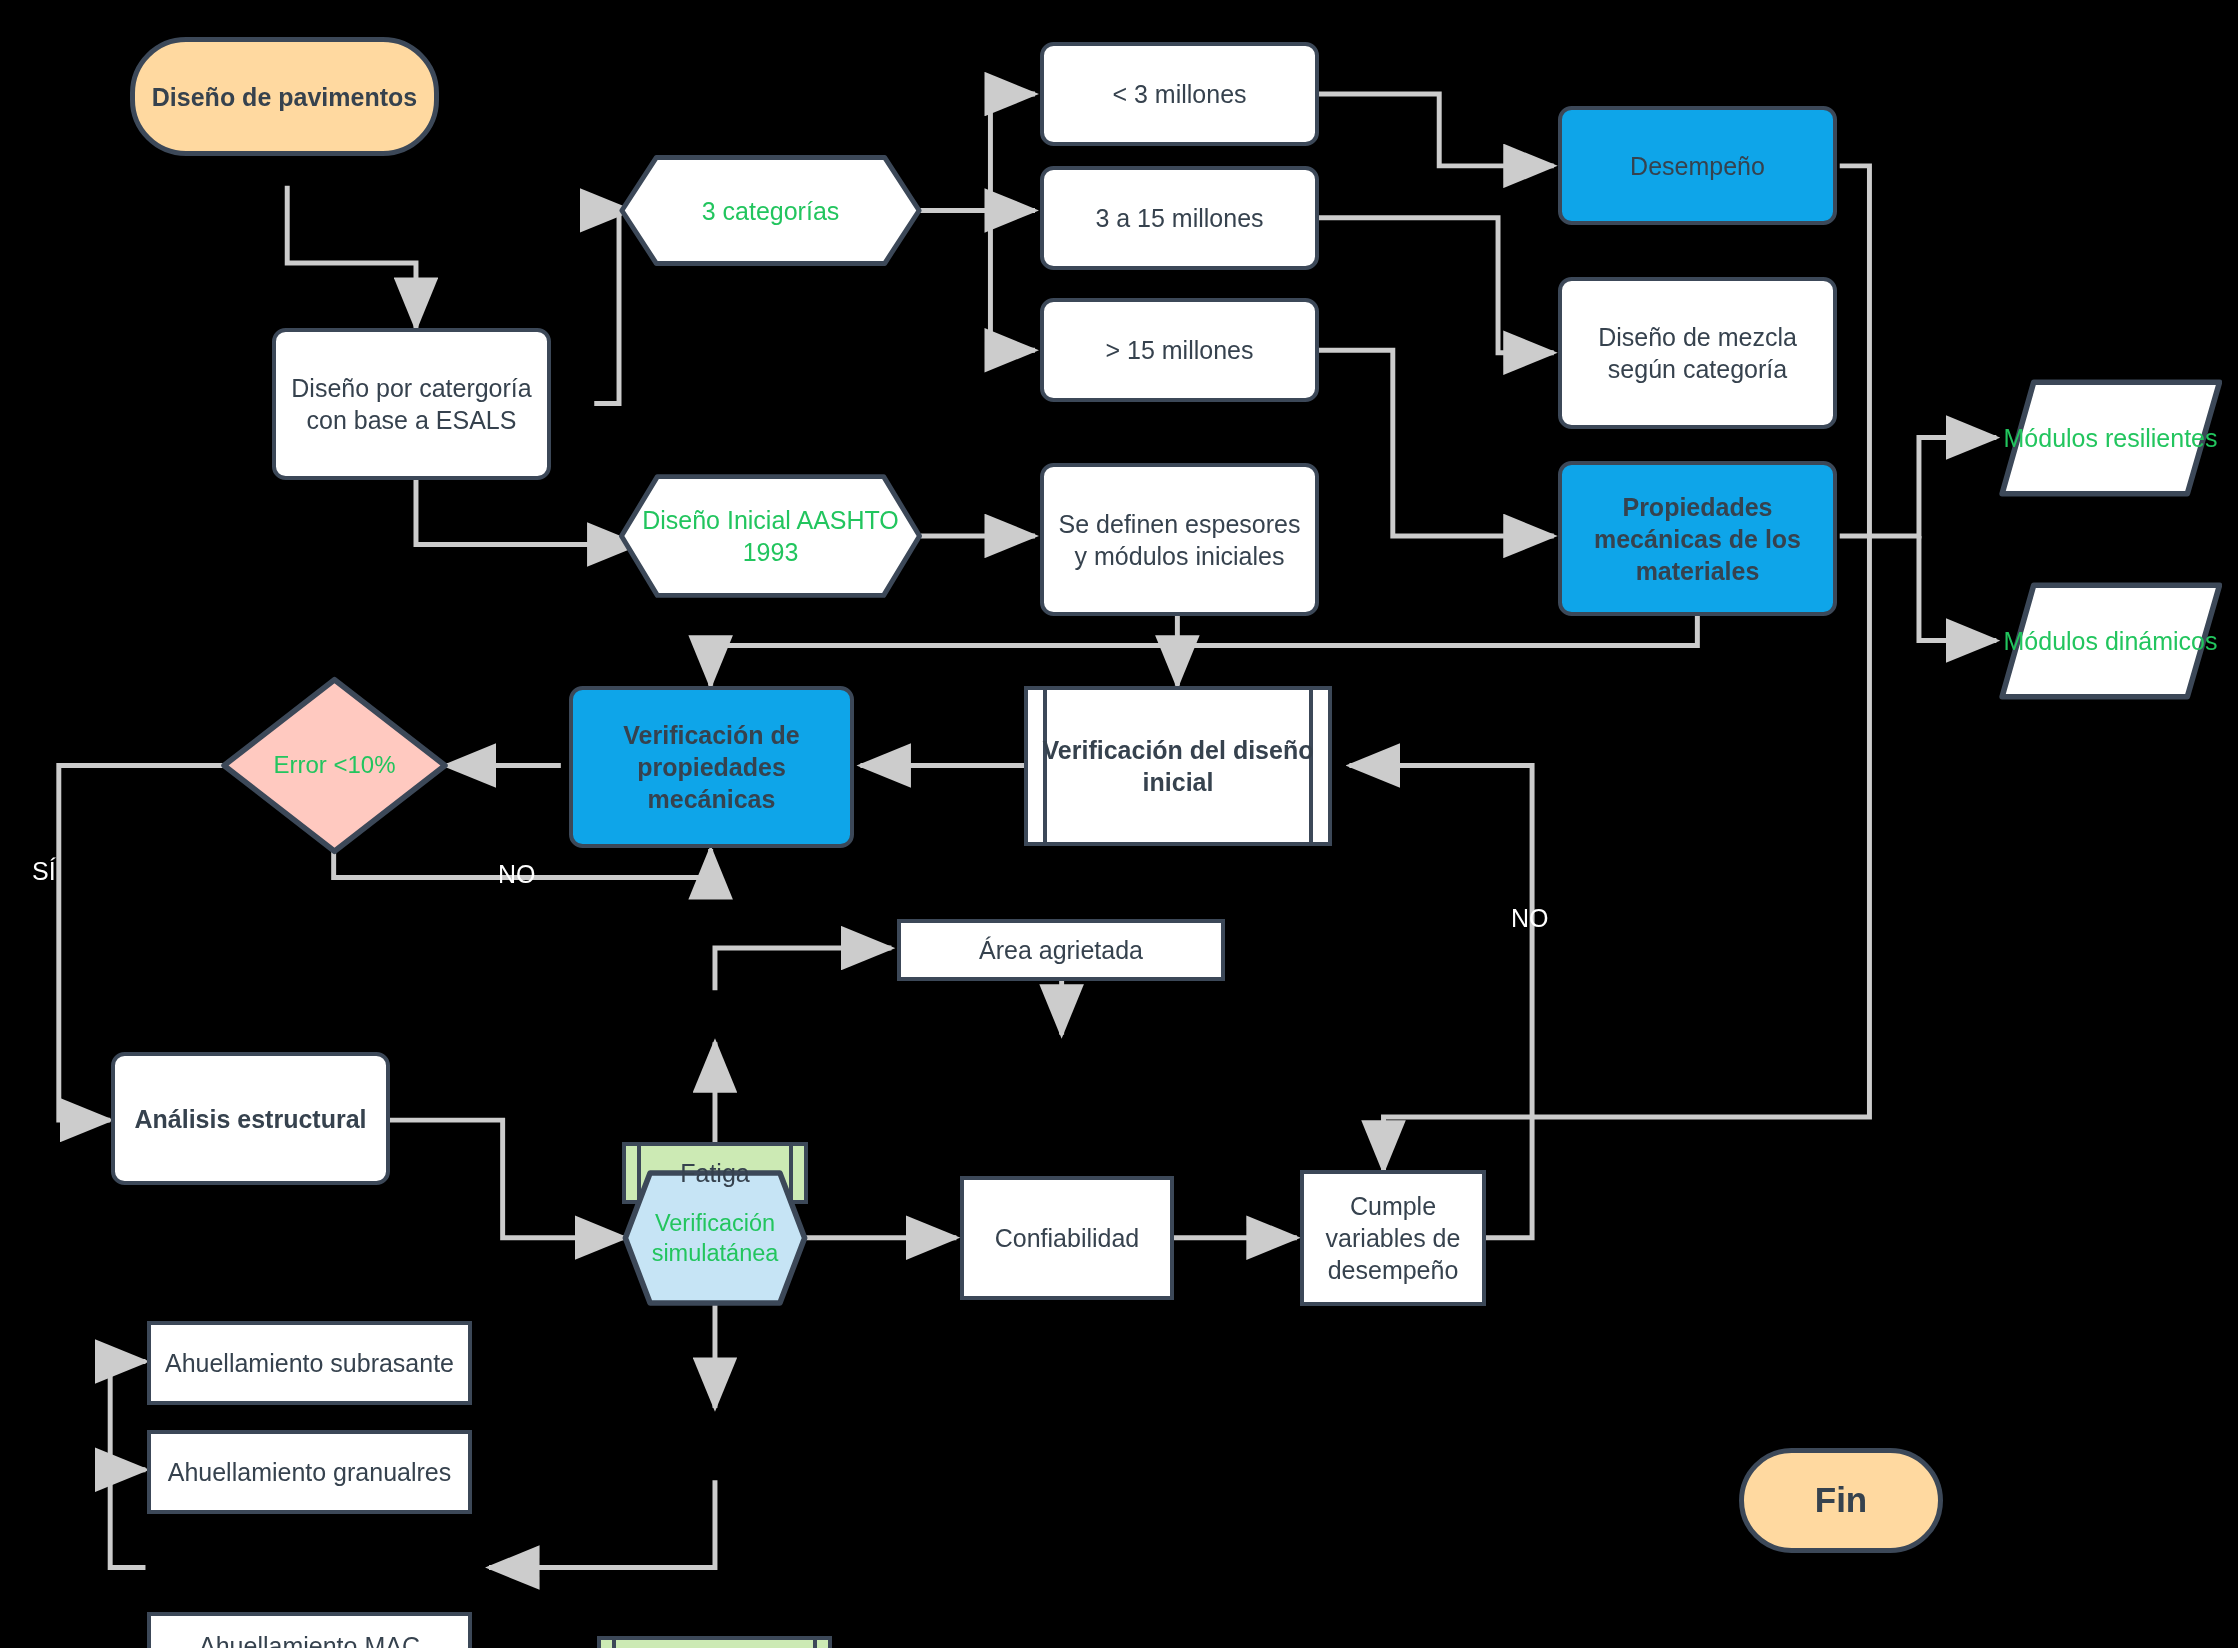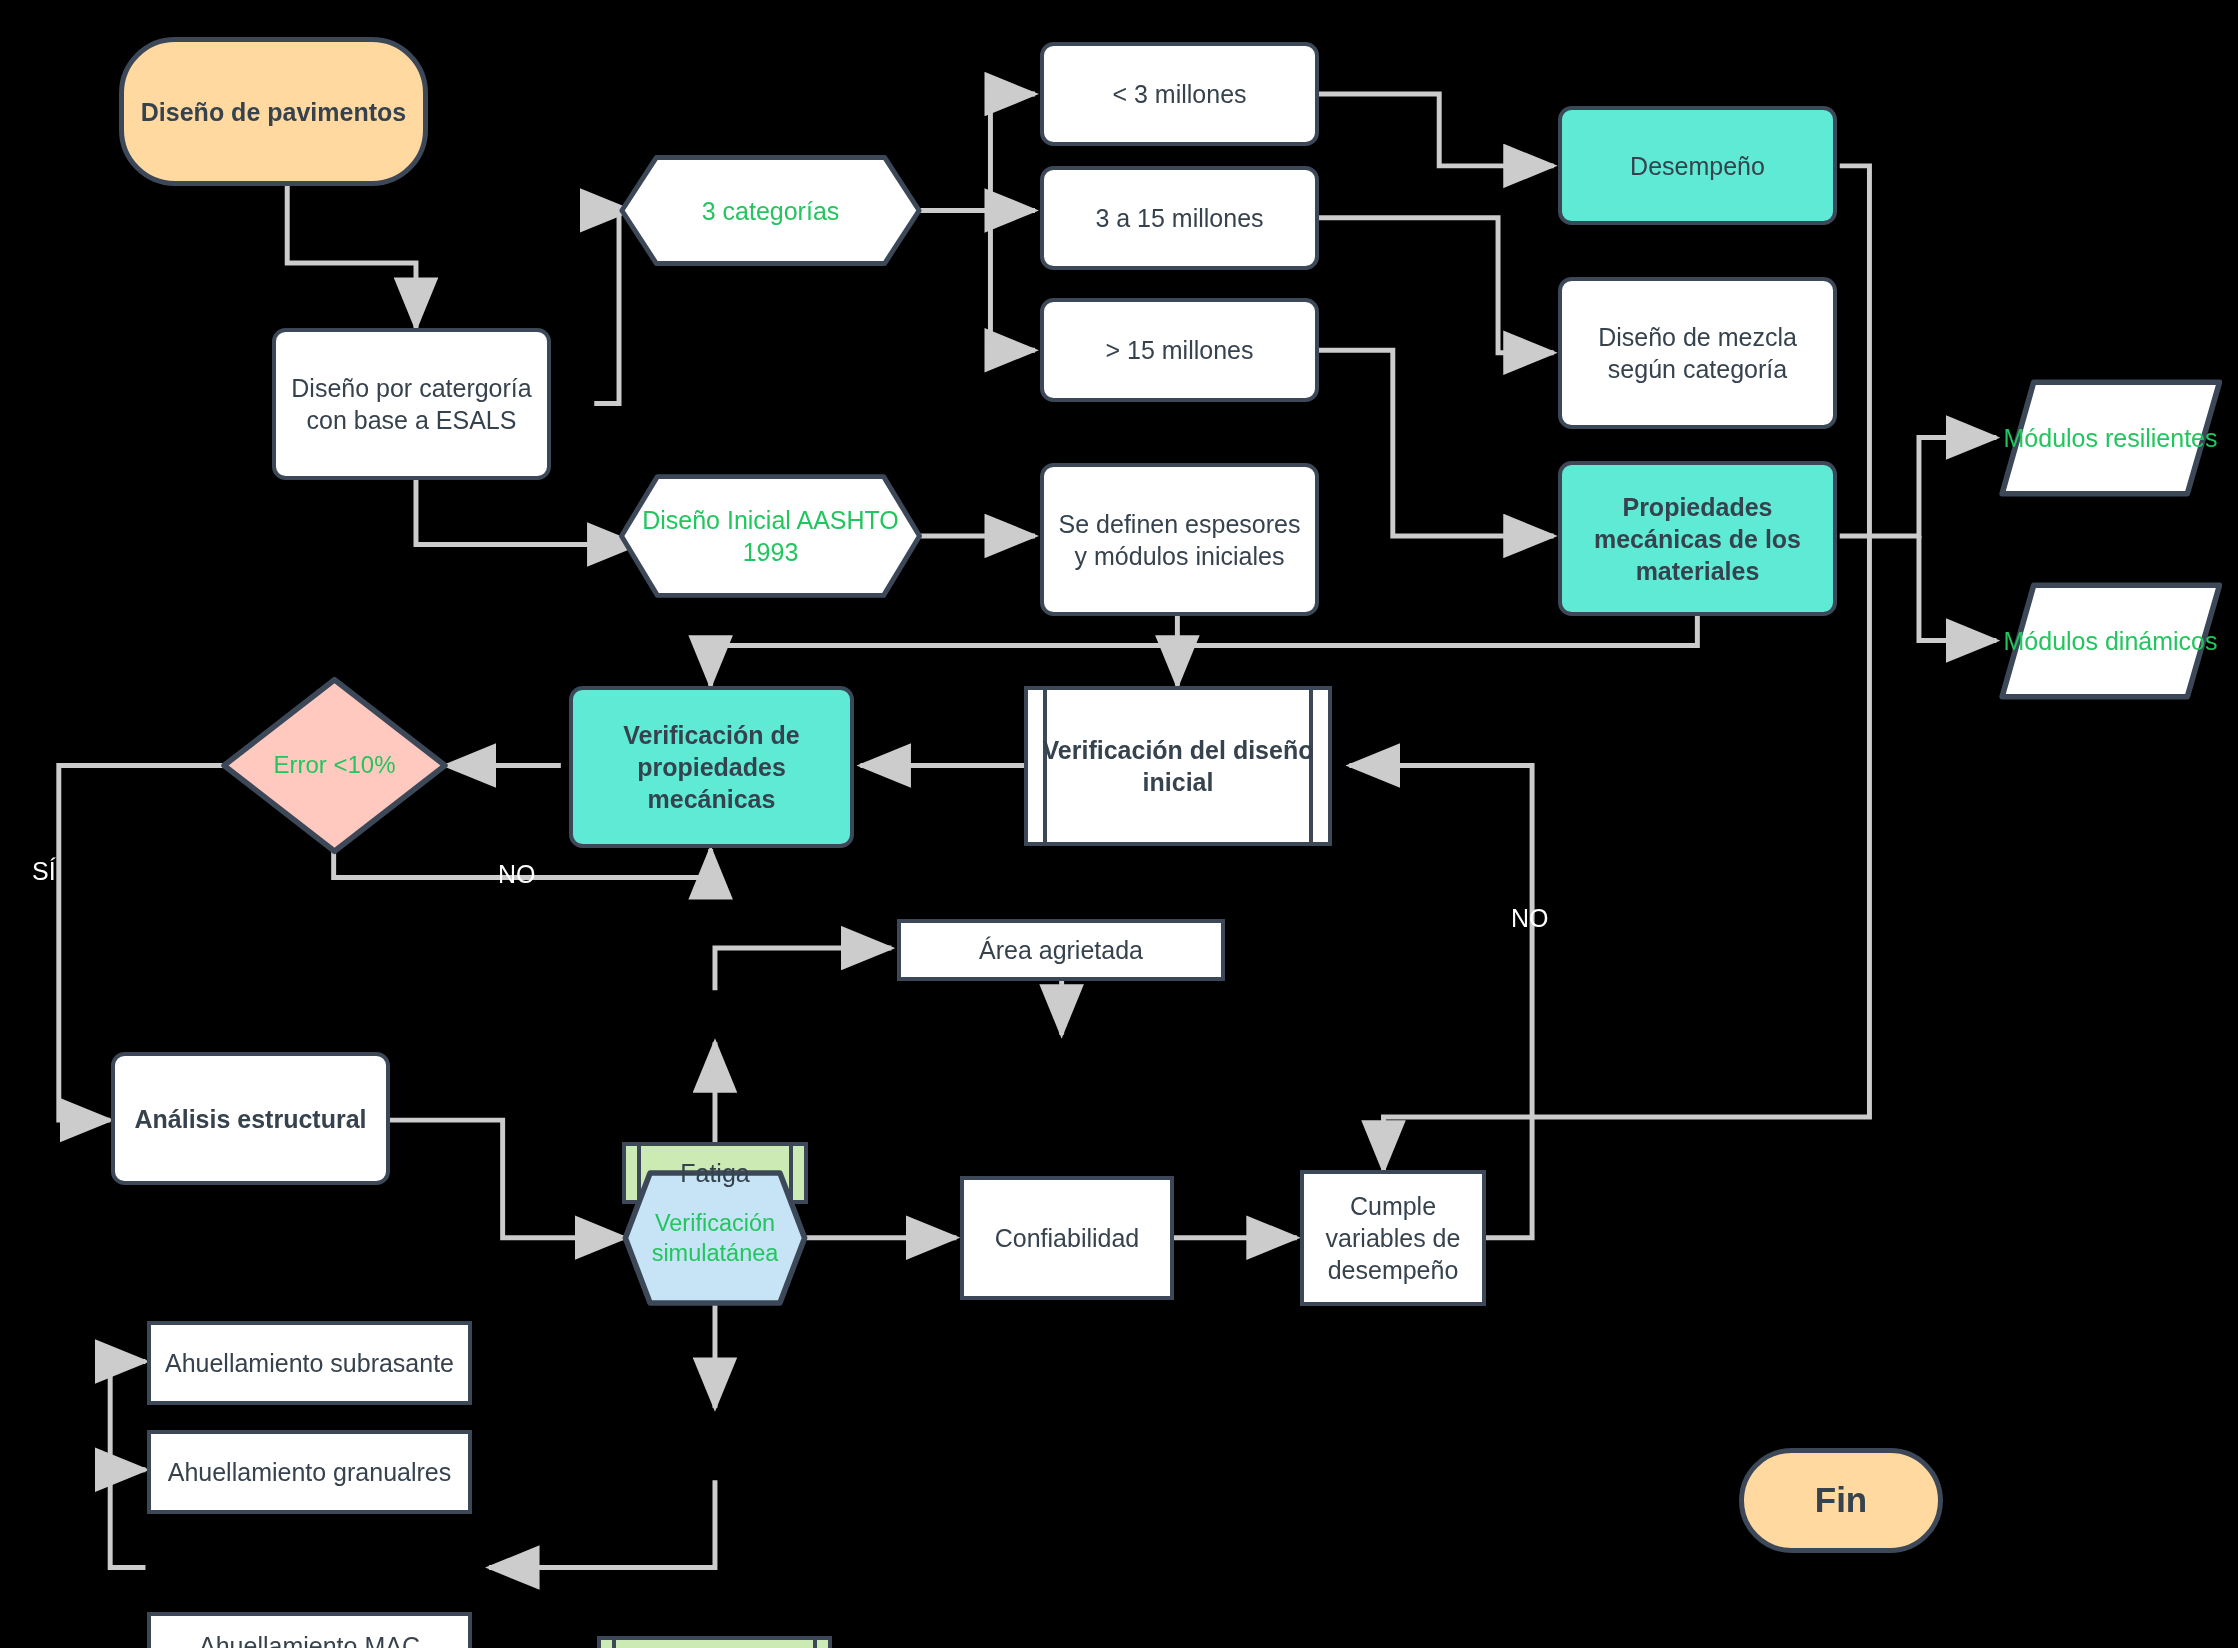--- a/index.html
+++ b/index.html
@@ -8,21 +8,21 @@
   svg#wires{position:absolute;left:0;top:0;width:2239px;height:1648px;}
   .node{position:absolute;box-sizing:border-box;display:flex;align-items:center;
         justify-content:center;text-align:center;color:#36424e;line-height:1.28;}
   .node span{display:block;padding:0 6.2px;}
   
   .rounded{border:4.3px solid #3c4858;border-radius:13.6px;background:#fff;}
   
   .sharp{border:4.3px solid #3c4858;background:#fff;}
   
   .pill{border:5px solid #3c4858;border-radius:56px;background:#ffd9a0;font-weight:bold;}
-  .fill-blue{background:#5eead4;}
+  .fill-blue{background:#0ea5e9;}
   .fill-green{background:#cceab4;}
   .bold{font-weight:bold;}
   
   .predef{position:relative;}
   .predef .bar{position:absolute;top:0;bottom:0;width:4.3px;background:#3c4858;}
   .predef .bar.l{left:15px;}
   .predef .bar.r{right:15px;}
   
   .shapewrap{position:absolute;}
   .shapewrap svg{position:absolute;left:0;top:0;}
@@ -101,21 +101,21 @@
       <path d="M1300,2000 L1545,2000"></path>
 
       <path d="M1888,2000 L2095,2000"></path>
 
       <path d="M2400,2000 L2475,2000 L2475,1237 L2180,1237"></path>
 
       <path d="M2972,268 L3020,268 L3020,1805 L2235,1805 L2235,1892"></path>
     </g>
   </svg>
 
-  <div class="node pill" style="left:119px;top:37px;width:309px;height:149px;font-size:25px;">
+  <div class="node pill" style="left:130px;top:37px;width:309px;height:119px;font-size:25px;">
     <span>Diseño de pavimentos</span>
   </div>
 
   <div class="node rounded" style="left:272px;top:328px;width:279px;height:152px;font-size:25px;">
     <span>Diseño por catergoría con base a ESALS</span>
   </div>
 
   <div class="shapewrap" style="left:619px;top:155px;width:303px;height:111px;">
     <svg viewBox="0 0 490 180" width="303" height="111">
       <polygon points="60,4 430,4 486,90 430,176 60,176 4,90" fill="#ffffff" stroke="#3c4858" stroke-width="8" stroke-linejoin="round"></polygon>

